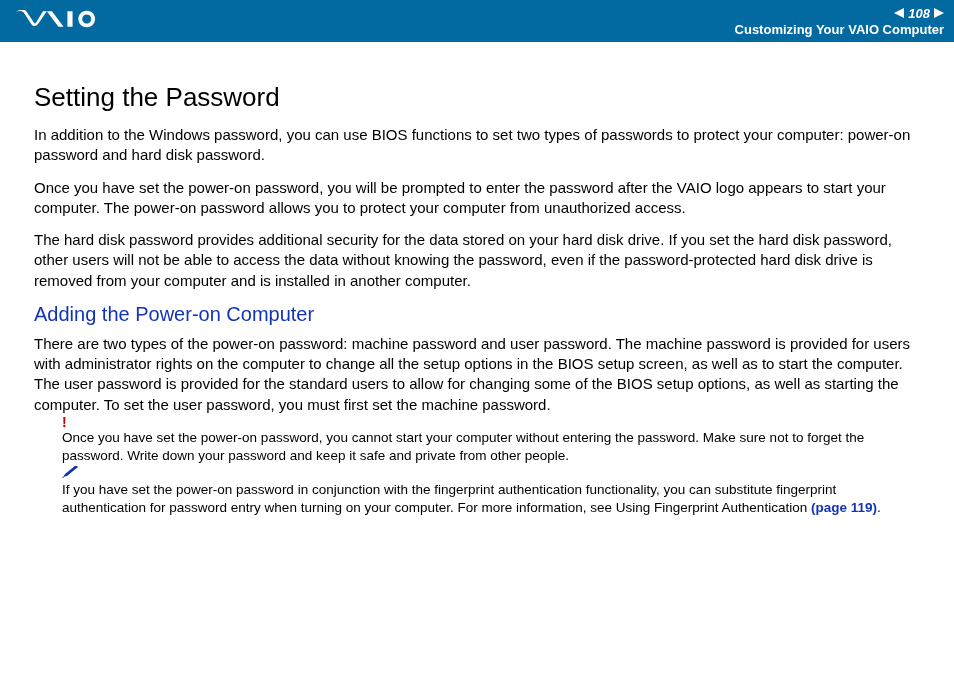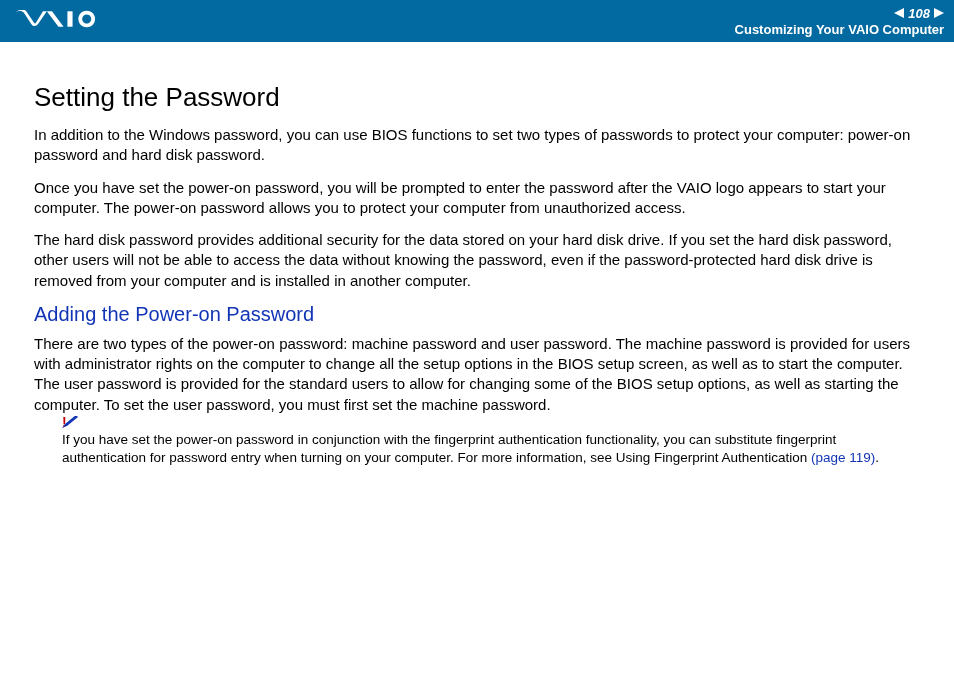--- a/index.html
+++ b/index.html
@@ -13,21 +13,21 @@
   .page-num { color: #fff; font-style: italic; font-weight: bold; font-size: 13px; }
   .breadcrumb { color: #fff; font-weight: bold; font-size: 13px; margin-top: 1px; }
   .content { padding: 40px 34px 20px 34px; }
   h1 { font-size: 26px; font-weight: 400; margin-bottom: 12px; }
   .para { font-size: 15px; line-height: 1.35; margin-bottom: 12px; }
   h2 { font-size: 20px; font-weight: 400; color: #1235b6; margin-top: 10px; margin-bottom: 8px; }
   .note { margin-left: 28px; margin-top: 14px; font-size: 13.5px; line-height: 1.35; position: relative; }
   .note-mark { position: absolute; left: 0; top: -16px; font-weight: bold; color: #c40000; font-size: 14px; }
   .note-mark.pencil { color: #1235b6; font-size: 15px; top: -18px; }
   .note .bold { font-weight: normal; }
-  .note .link { font-weight: normal; color: #1235b6; }
+  .note .link { font-weight: bold; color: #1235b6; }
   .note + .note { margin-top: 16px; }
   .note2 { margin-top: 26px; }
   .pencil-glyph svg { width: 18px; height: 12px; fill: #1235b6; }
 </style>
 </head>
 <body>
 
 <div class="header">
   <div class="logo">
     <svg viewBox="0 0 160 28">
@@ -53,25 +53,26 @@
     </div>
     <div class="breadcrumb">Customizing Your VAIO Computer</div>
   </div>
 </div>
 
 <div class="content">
   <h1>Setting the Password</h1>
   <p class="para">In addition to the Windows password, you can use BIOS functions to set two types of passwords to protect your computer: power-on password and hard disk password.</p>
   <p class="para">Once you have set the power-on password, you will be prompted to enter the password after the VAIO logo appears to start your computer. The power-on password allows you to protect your computer from unauthorized access.</p>
   <p class="para">The hard disk password provides additional security for the data stored on your hard disk drive. If you set the hard disk password, other users will not be able to access the data without knowing the password, even if the password-protected hard disk drive is removed from your computer and is installed in another computer.</p>
-  <h2>Adding the Power-on Password</h2>
+  <h2>Adding the Power-on Computer</h2>
   <p class="para">There are two types of the power-on password: machine password and user password. The machine password is provided for users with administrator rights on the computer to change all the setup options in the BIOS setup screen, as well as to start the computer. The user password is provided for the standard users to allow for changing some of the BIOS setup options, as well as starting the computer. To set the user password, you must first set the machine password.</p>
 
   <div class="note">
     <span class="note-mark">!</span>
+    <span>Once you have set the power-on password, you cannot start your computer without entering the password. Make sure not to forget the password. Write down your password and keep it safe and private from other people.</span>
   </div>
 
   <div class="note note2">
     <span class="note-mark pencil">
       <span class="pencil-glyph"><svg viewBox="0 0 18 12">
             <path d="M1 11 L5 10 L16 1 L14 -1 L3 8 Z M1 11 L0 12 L2 12 Z"></path>
           </svg></span>
     </span>
     <span>If you have set the power-on password in conjunction with the fingerprint authentication functionality, you can substitute fingerprint authentication for password entry when turning on your computer. For more information, see </span><span class="bold">Using Fingerprint Authentication </span><span class="link">(page 119)</span><span>.</span>
   </div>

